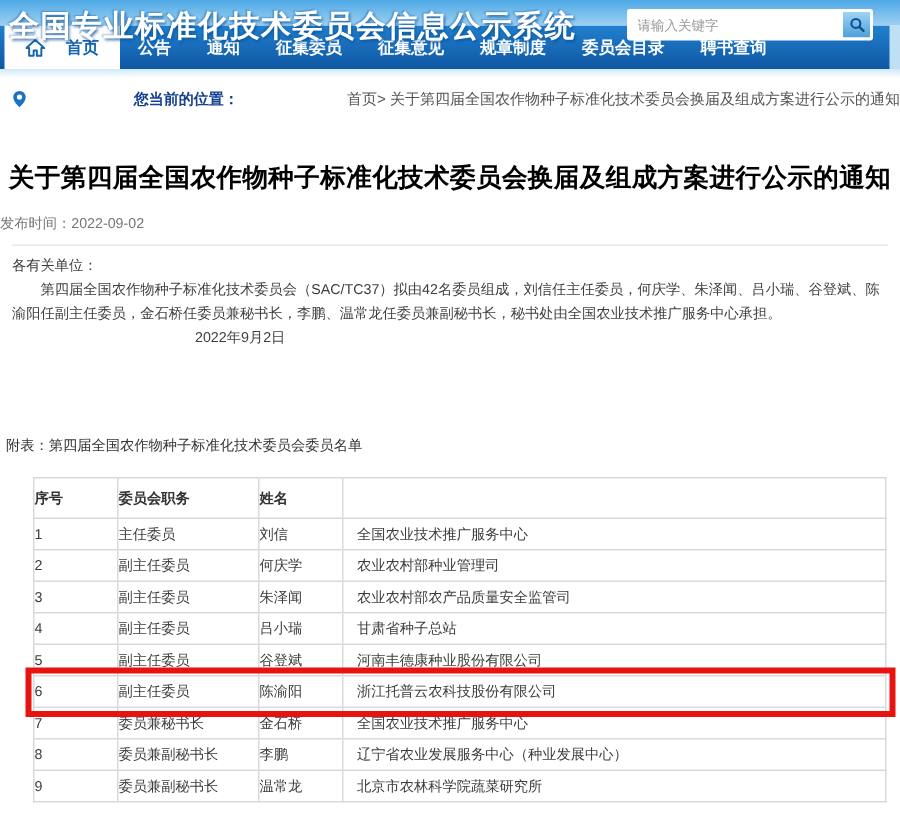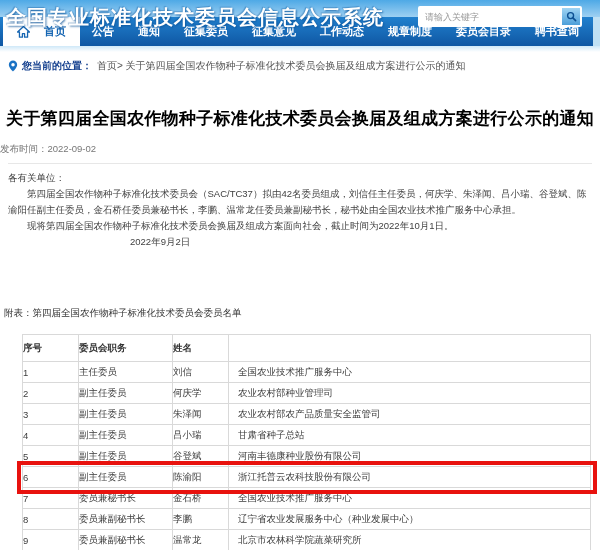--- a/index.html
+++ b/index.html
@@ -41,21 +41,21 @@
     display:flex;align-items:center;padding:0 12px;cursor:pointer;
     font-size:11px;font-weight:bold;color:#fff;white-space:nowrap;
   }
   .nav-item.active{
     background:#fff;color:#1565b2;padding:0 14px;margin-left:3px;
   }
   .nav-item.active svg{margin-right:7px;}
   
   .strip{height:6px;background:linear-gradient(#cfe8f8,#ffffff);}
   .breadcrumb{
-    padding:6px 0 0 8px;font-size:10px;display:flex;align-items:center;height:15px;
+    padding:6px 0 0 8px;font-size:10px;display:flex;align-items:center;height:15px;justify-content:space-between;
   }
   .breadcrumb .pin{margin-right:4px;display:flex;}
   .crumb-label{font-weight:bold;color:#16418f;margin-right:5px;white-space:nowrap;}
   .crumb-path{color:#555;white-space:nowrap;cursor:pointer;}
   
   .art-title{
     margin-top:33px;text-align:center;font-size:17px;font-weight:bold;
     color:#000000;letter-spacing:.3px;line-height:26px;padding:0 4px;white-space:nowrap;
   }
   .pub-time{margin-top:3px;font-size:9.5px;color:#777;}
@@ -113,23 +113,20 @@
       <div class="nav-item">
         <span>通知</span>
       </div>
       <div class="nav-item">
         <span>征集委员</span>
       </div>
       <div class="nav-item">
         <span>征集意见</span>
       </div>
       <div class="nav-item">
-        <span>工作动态</span>
-      </div>
-      <div class="nav-item">
         <span>规章制度</span>
       </div>
       <div class="nav-item">
         <span>委员会目录</span>
       </div>
       <div class="nav-item">
         <span>聘书查询</span>
       </div>
       <div class="nav-item"></div>
     </nav>
@@ -147,21 +144,20 @@
   <span class="crumb-path">首页&gt; 关于第四届全国农作物种子标准化技术委员会换届及组成方案进行公示的通知</span>
 </div>
 
 <h1 class="art-title">关于第四届全国农作物种子标准化技术委员会换届及组成方案进行公示的通知</h1>
 <div class="pub-time">发布时间：2022-09-02</div>
 <hr class="rule">
 
 <div class="body-text">
   <p>各有关单位：</p>
   <p class="indent">第四届全国农作物种子标准化技术委员会（SAC/TC37）拟由42名委员组成，刘信任主任委员，何庆学、朱泽闻、吕小瑞、谷登斌、陈渝阳任副主任委员，金石桥任委员兼秘书长，李鹏、温常龙任委员兼副秘书长，秘书处由全国农业技术推广服务中心承担。</p>
-  <p class="indent">现将第四届全国农作物种子标准化技术委员会换届及组成方案面向社会，截止时间为2022年10月1日。</p>
   <p class="date-line">2022年9月2日</p>
 </div>
 
 <div class="attach">附表：第四届全国农作物种子标准化技术委员会委员名单</div>
 
 <table class="members">
   <colgroup>
     <col style="width:56px">
       <col style="width:94px">
       <col style="width:56px">

